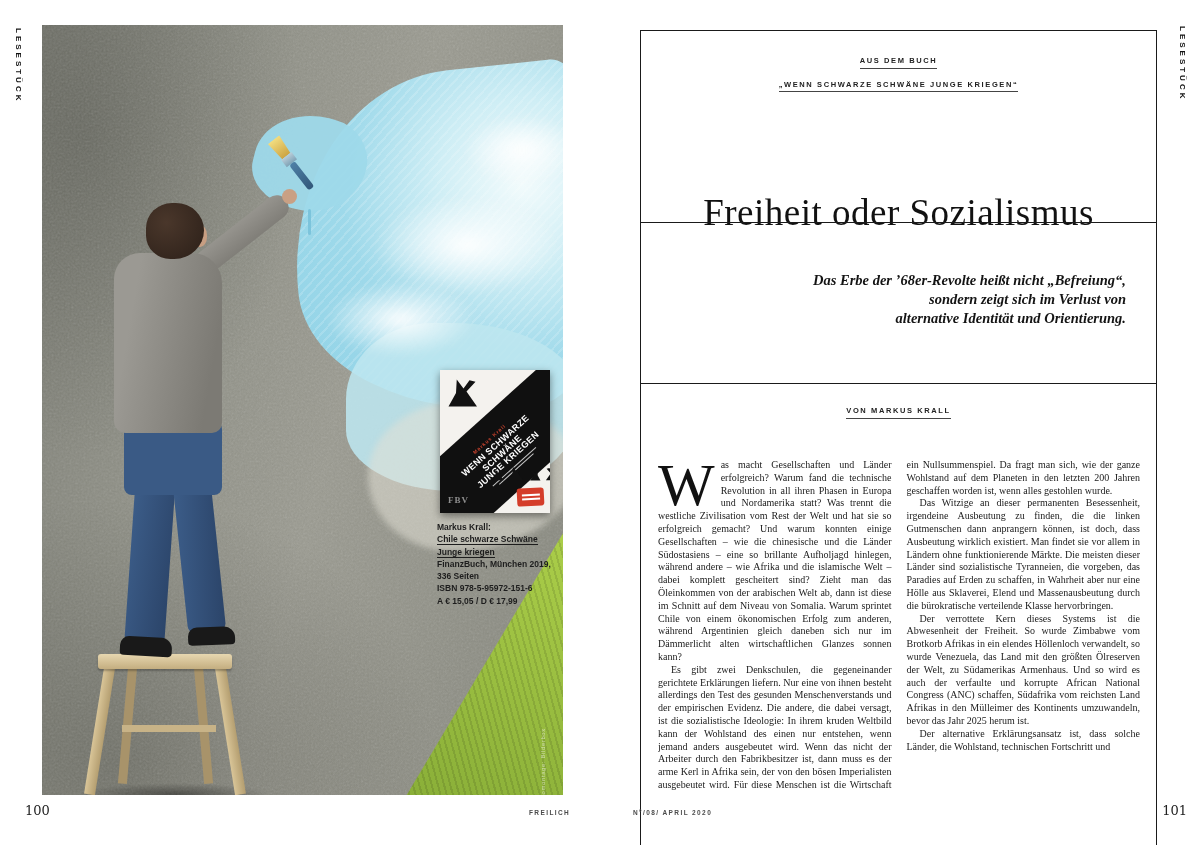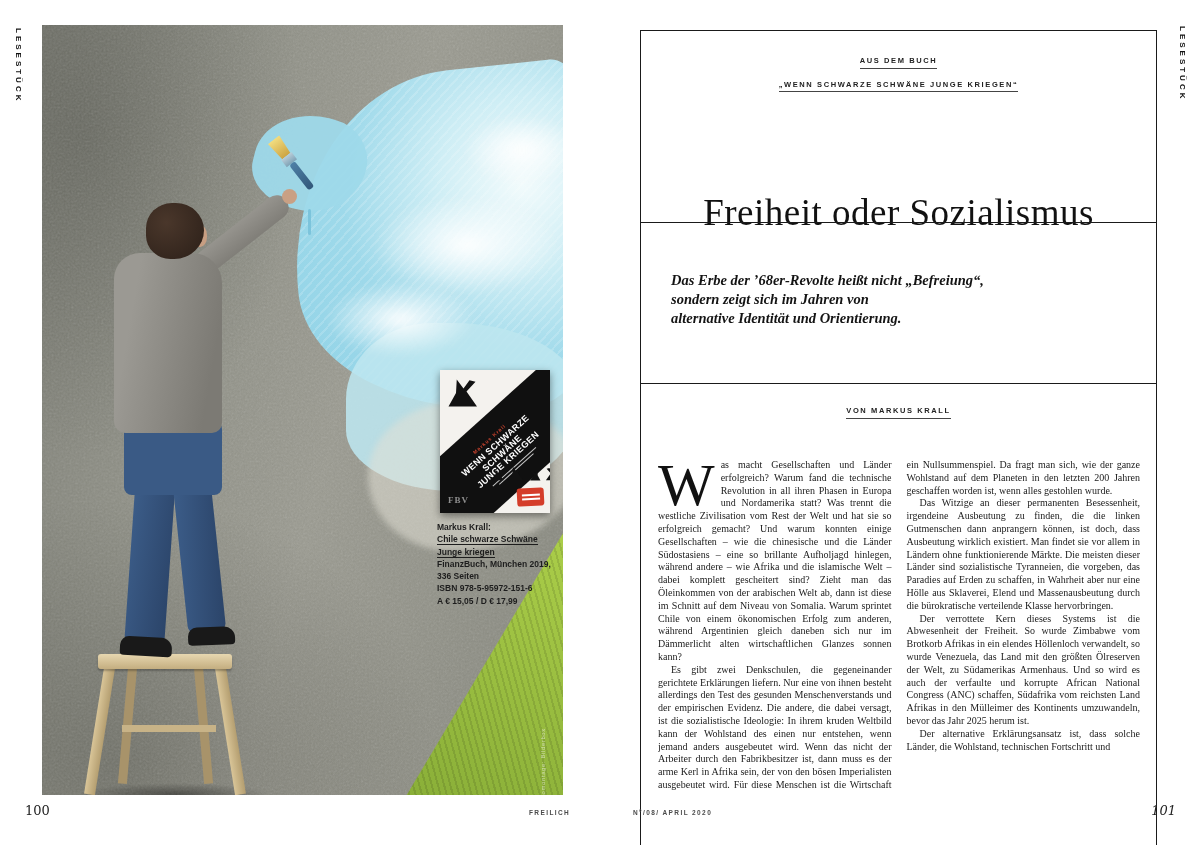--- a/index.html
+++ b/index.html
@@ -109,33 +109,33 @@
 
   
   .article-box { position:absolute; left:640px; top:30px; width:517px; height:839px; border:1.5px solid #1a1a1a; background:#fff; }
   .kicker-wrap { position:absolute; left:0; right:0; top:18px; text-align:center; }
   .kicker { display:inline-block; font:700 7.5px "Liberation Sans",sans-serif; letter-spacing:1.6px; color:#222;
         border-bottom:1px solid #444; padding-bottom:2.5px; margin-bottom:4px; }
   .art-title { position:absolute; left:0; right:0; top:128px; text-align:center;
         font:400 37px "Liberation Serif",serif; letter-spacing:.5px; color:#111;margin-top:32px; }
   .rule { position:absolute; left:0; right:0; border-top:1px solid #1a1a1a; }
   .rule.r1 { top:191px; } .rule.r2 { top:352px; }
-  .standfirst { position:absolute; left:30px; right:30px; top:240px; text-align:left;
+  .standfirst { position:absolute; left:30px; right:30px; top:240px; text-align:right;
         font:700 italic 14.5px/19px "Liberation Serif",serif; color:#141414; }
   .byline-wrap { position:absolute; left:0; right:0; top:368px; text-align:center; }
   .article-body { position:absolute; left:17px; top:428px; width:482px; height:334px; overflow:hidden;
         column-count:2; column-gap:15px; column-fill:auto; }
   .article-body p { text-align:justify; font:400 10px/12.8px "Liberation Serif",serif; color:#1a1a1a;
         hyphens:auto; -webkit-hyphens:auto; }
   .article-body p + p { text-indent:13px; }
   .dropcap { float:left; font:400 60px/47px "Liberation Serif",serif; color:#111; padding:3px 6px 0 0; }
 
   
   .pagenum { position:absolute; font:400 13px "DejaVu Serif",serif; color:#222; top:803px; }
-  .pagenum.left { left:25px; } .pagenum.right { right:24px;font-style:italic; }
+  .pagenum.left { left:25px; } .pagenum.right { right:13px; }
   .foot-small { position:absolute; top:809px; font:700 6.5px "Liberation Sans",sans-serif; letter-spacing:1.4px; color:#4a4a4a; }
   .foot-small.mag { left:529px; } .foot-small.issue { left:633px; }
 </style>
 </head>
 <body>
 
 <div class="spread">
 
   <div class="edge-label left">LESESTÜCK</div>
 
@@ -239,21 +239,21 @@
     <div class="kicker-wrap">
       <span class="kicker">AUS DEM BUCH</span><br>
       <span class="kicker">„WENN SCHWARZE SCHWÄNE JUNGE KRIEGEN“</span>
     </div>
 
     <div class="art-title">Freiheit oder Sozialismus</div>
     <div class="rule r1"></div>
 
     <div class="standfirst">
       <span>Das Erbe der ’68er-Revolte heißt nicht „Befreiung“,</span><br>
-      <span>sondern zeigt sich im Jahren von</span><br>
+      <span>sondern zeigt sich im Verlust von</span><br>
       <span>alternative Identität und Orientierung.</span>
     </div>
 
     <div class="rule r2"></div>
     <div class="byline-wrap"><span class="kicker">VON MARKUS KRALL</span></div>
 
     <div class="article-body">
       <p><span class="dropcap">W</span><span>as macht Gesellschaften und Länder erfolgreich? Warum fand die technische Revolution in all ihren Phasen in Europa und Nordamerika statt? Was trennt die westliche Zivilisation vom Rest der Welt und hat sie so erfolgreich gemacht? Und warum konnten einige Gesellschaften – wie die chinesische und die Länder Südostasiens – eine so brillante Aufholjagd hinlegen, während andere – wie Afrika und die islamische Welt – dabei komplett gescheitert sind? Zieht man das Öleinkommen von der arabischen Welt ab, dann ist diese im Schnitt auf dem Niveau von Somalia. Warum sprintet Chile von einem ökonomischen Erfolg zum anderen, während Argentinien gleich daneben sich nur im Dämmerlicht alten wirtschaftlichen Glanzes sonnen kann?</span></p>
       <p>Es gibt zwei Denkschulen, die gegeneinander gerichtete Erklärungen liefern. Nur eine von ihnen besteht allerdings den Test des gesunden Menschenverstands und der empirischen Evidenz. Die andere, die dabei versagt, ist die sozialistische Ideologie: In ihrem kruden Weltbild kann der Wohlstand des einen nur entstehen, wenn jemand anders ausgebeutet wird. Wenn das nicht der Arbeiter durch den Fabrikbesitzer ist, dann muss es der arme Kerl in Afrika sein, der von den bösen Imperialisten ausgebeutet wird. Für diese Menschen ist die Wirtschaft ein Nullsummenspiel. Da fragt man sich, wie der ganze Wohlstand auf dem Planeten in den letzten 200 Jahren geschaffen worden ist, wenn alles gestohlen wurde.</p>
       <p>Das Witzige an dieser permanenten Besessenheit, irgendeine Ausbeutung zu finden, die die linken Gutmenschen dann anprangern können, ist doch, dass Ausbeutung wirklich existiert. Man findet sie vor allem in Ländern ohne funktionierende Märkte. Die meisten dieser Länder sind sozialistische Tyranneien, die vorgeben, das Paradies auf Erden zu schaffen, in Wahrheit aber nur eine Hölle aus Sklaverei, Elend und Massenausbeutung durch die bürokratische verteilende Klasse hervorbringen.</p>

